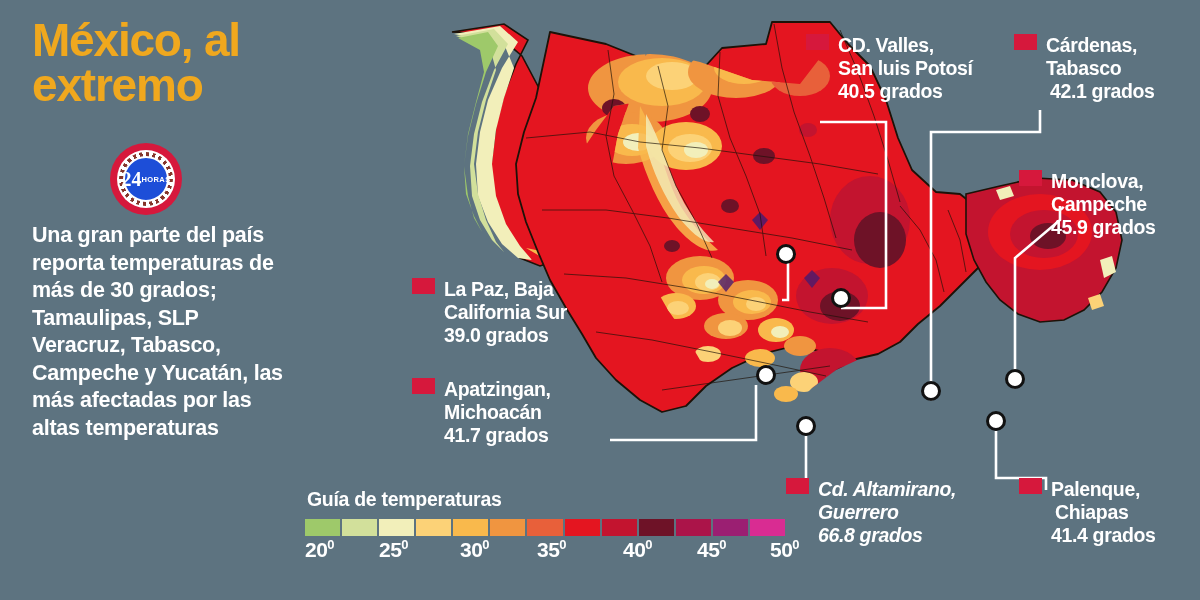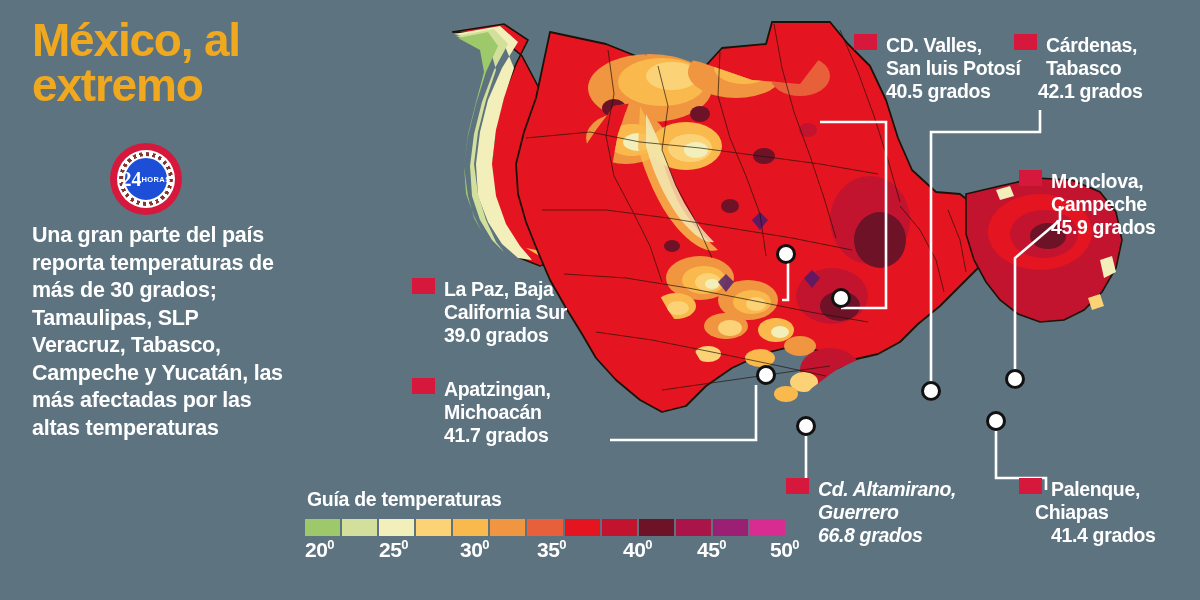--- a/index.html
+++ b/index.html
@@ -282,35 +282,35 @@
       <div class="marker" style="left: 776px; top: 244px;"></div>
       <div class="marker" style="left: 831px; top: 288px;"></div>
       <div class="marker" style="left: 1005px; top: 369px;"></div>
       <div class="marker" style="left: 921px; top: 381px;"></div>
       <div class="marker" style="left: 756px; top: 365px;"></div>
       <div class="marker" style="left: 796px; top: 416px;"></div>
       <div class="marker" style="left: 986px; top: 411px;"></div>
     </div>
 
   <div id="callouts-layer">
-      <div class="callout" style="left: 854px; top: 34px;">
+      <div class="callout" style="left: 806px; top: 34px;">
         <div class="first-line">
           <span class="sq" style="background: rgb(214, 24, 60);"></span>
           <span>CD. Valles,</span>
         </div>
         <span class="ln" style="margin-left: 32px;">San luis Potosí</span>
         <span class="ln" style="margin-left: 32px;">40.5 grados</span>
       </div>
       <div class="callout" style="left: 1014px; top: 34px;">
         <div class="first-line">
           <span class="sq" style="background: rgb(214, 24, 60);"></span>
           <span>Cárdenas,</span>
         </div>
         <span class="ln" style="margin-left: 32px;">Tabasco</span>
-        <span class="ln" style="margin-left: 24px;">42.1 grados</span>
+        <span class="ln" style="margin-left: 36px;">42.1 grados</span>
       </div>
       <div class="callout" style="left: 1019px; top: 170px;">
         <div class="first-line">
           <span class="sq" style="background: rgb(214, 24, 60);"></span>
           <span>Monclova,</span>
         </div>
         <span class="ln" style="margin-left: 32px;">Campeche</span>
         <span class="ln" style="margin-left: 32px;">45.9 grados</span>
       </div>
       <div class="callout" style="left: 412px; top: 278px;">
@@ -335,21 +335,21 @@
           <span>Cd. Altamirano,</span>
         </div>
         <span class="ln" style="margin-left: 32px;">Guerrero</span>
         <span class="ln" style="margin-left: 32px;">66.8 grados</span>
       </div>
       <div class="callout" style="left: 1019px; top: 478px;">
         <div class="first-line">
           <span class="sq" style="background: rgb(214, 24, 60);"></span>
           <span>Palenque,</span>
         </div>
-        <span class="ln" style="margin-left: 16px;">Chiapas</span>
+        <span class="ln" style="margin-left: 36px;">Chiapas</span>
         <span class="ln" style="margin-left: 32px;">41.4 grados</span>
       </div>
     </div>
 
   <div class="legend">
     <div class="legend-title">Guía de temperaturas</div>
     <div class="legend-bar" id="legend-bar">
         <div class="legend-swatch" style="background: rgb(158, 201, 106);"></div>
         <div class="legend-swatch" style="background: rgb(210, 224, 155);"></div>
         <div class="legend-swatch" style="background: rgb(242, 239, 186);"></div>

